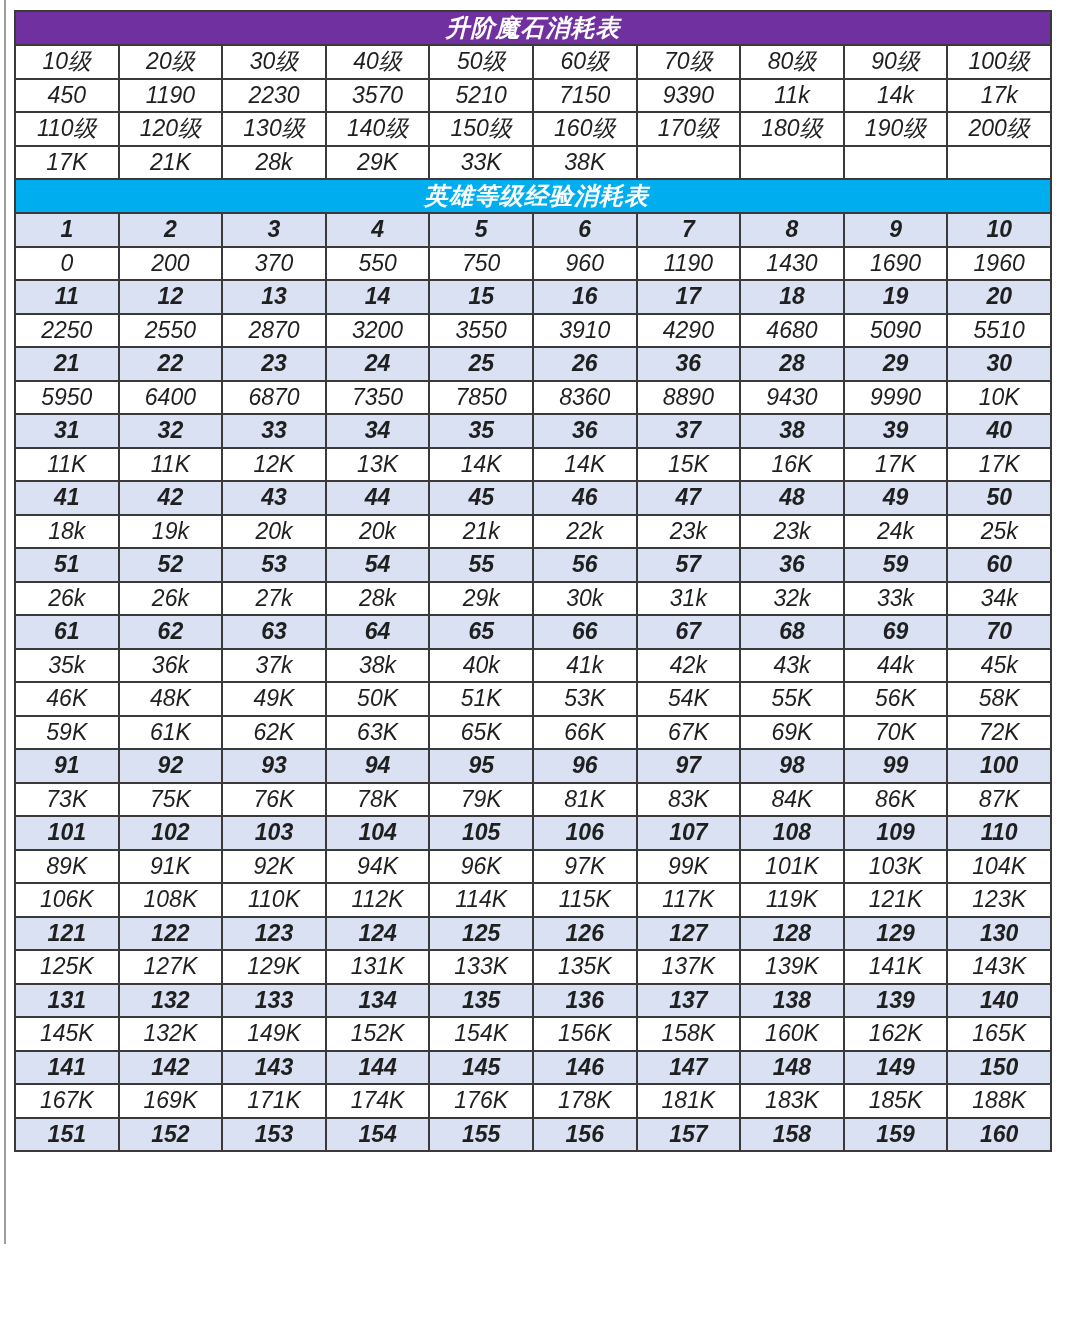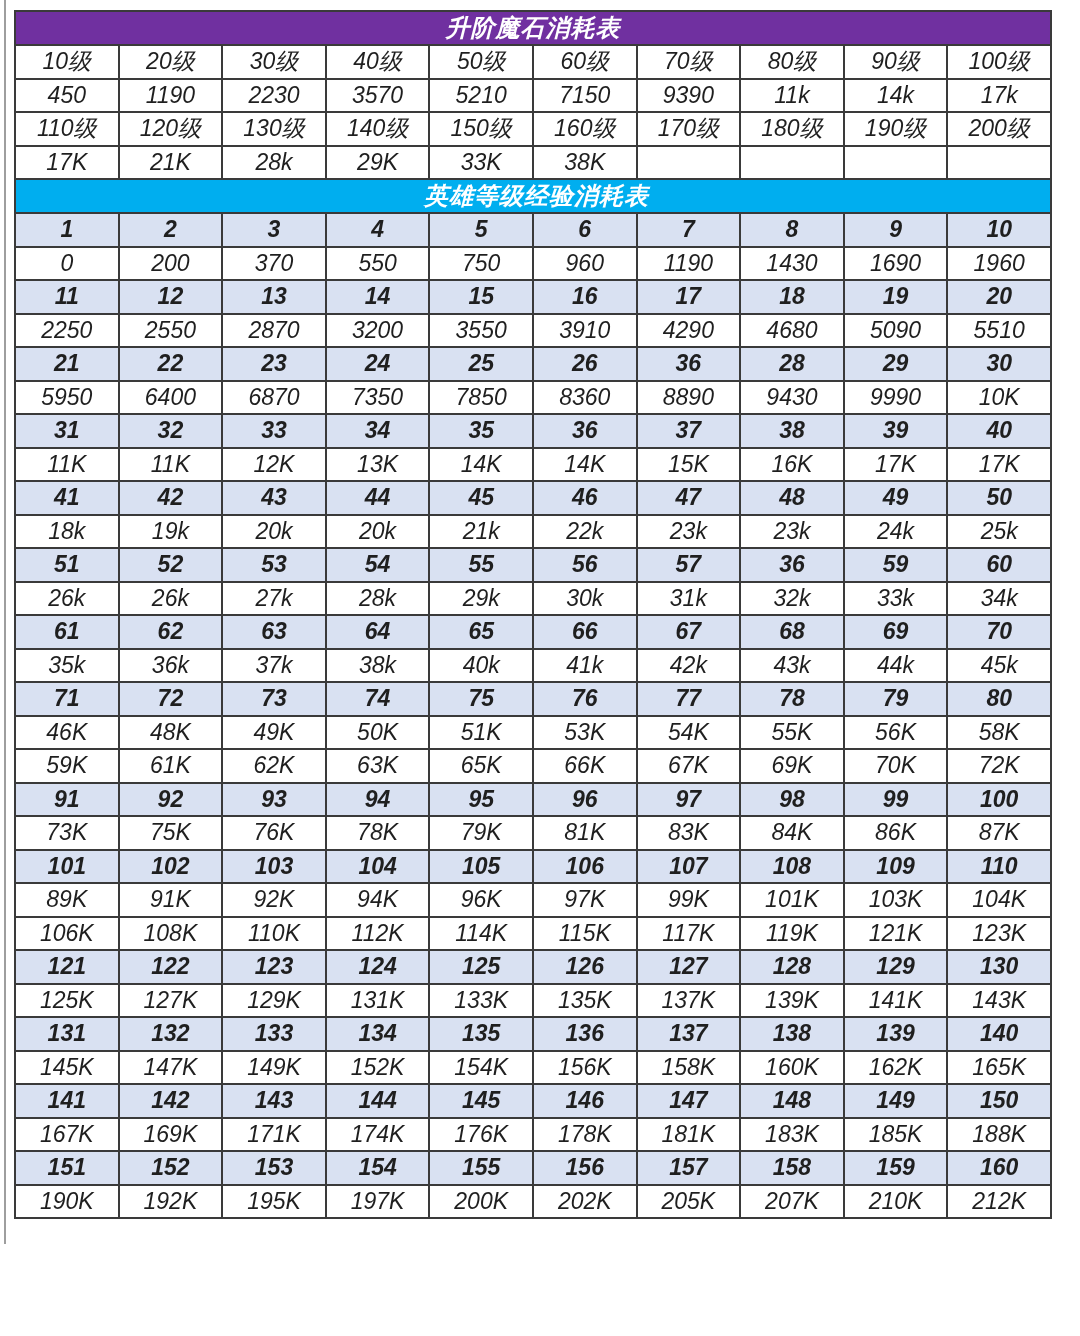--- a/index.html
+++ b/index.html
@@ -306,32 +306,20 @@
           <td class="value">37k</td>
           <td class="value">38k</td>
           <td class="value">40k</td>
           <td class="value">41k</td>
           <td class="value">42k</td>
           <td class="value">43k</td>
           <td class="value">44k</td>
           <td class="value">45k</td>
         </tr>
         <tr>
-          <td class="level">71</td>
-          <td class="level">72</td>
-          <td class="level">73</td>
-          <td class="level">74</td>
-          <td class="level">75</td>
-          <td class="level">76</td>
-          <td class="level">77</td>
-          <td class="level">78</td>
-          <td class="level">79</td>
-          <td class="level">80</td>
-        </tr>
-        <tr>
           <td class="value">46K</td>
           <td class="value">48K</td>
           <td class="value">49K</td>
           <td class="value">50K</td>
           <td class="value">51K</td>
           <td class="value">53K</td>
           <td class="value">54K</td>
           <td class="value">55K</td>
           <td class="value">56K</td>
           <td class="value">58K</td>
@@ -439,21 +427,21 @@
           <td class="level">134</td>
           <td class="level">135</td>
           <td class="level">136</td>
           <td class="level">137</td>
           <td class="level">138</td>
           <td class="level">139</td>
           <td class="level">140</td>
         </tr>
         <tr>
           <td class="value">145K</td>
-          <td class="value">147K</td>
+          <td class="value">132K</td>
           <td class="value">149K</td>
           <td class="value">152K</td>
           <td class="value">154K</td>
           <td class="value">156K</td>
           <td class="value">158K</td>
           <td class="value">160K</td>
           <td class="value">162K</td>
           <td class="value">165K</td>
         </tr>
         <tr>
@@ -485,27 +473,15 @@
           <td class="level">152</td>
           <td class="level">153</td>
           <td class="level">154</td>
           <td class="level">155</td>
           <td class="level">156</td>
           <td class="level">157</td>
           <td class="level">158</td>
           <td class="level">159</td>
           <td class="level">160</td>
         </tr>
-        <tr>
-          <td class="value">190K</td>
-          <td class="value">192K</td>
-          <td class="value">195K</td>
-          <td class="value">197K</td>
-          <td class="value">200K</td>
-          <td class="value">202K</td>
-          <td class="value">205K</td>
-          <td class="value">207K</td>
-          <td class="value">210K</td>
-          <td class="value">212K</td>
-        </tr>
       </tbody>
   </table>
 </div>
 
 </body></html>

